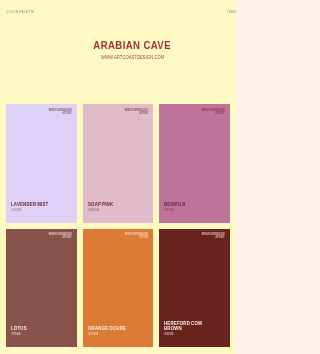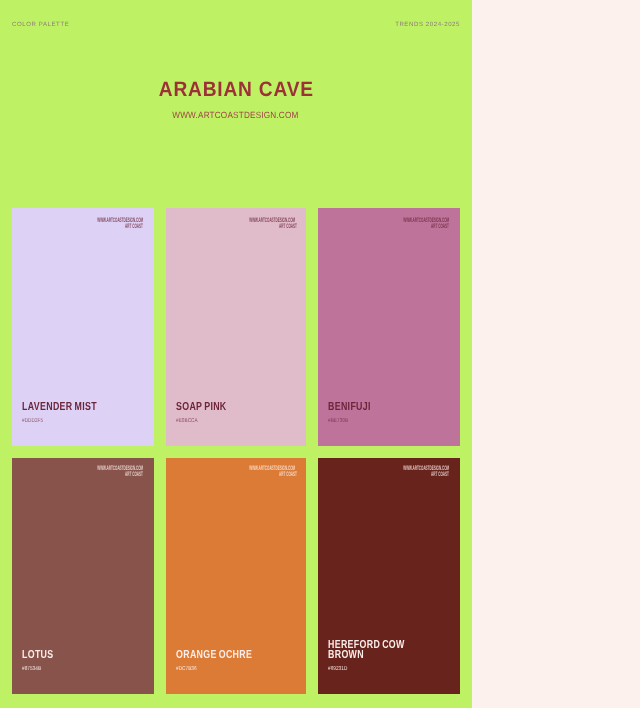--- a/index.html
+++ b/index.html
@@ -1,17 +1,17 @@
 <!DOCTYPE html>
 <html><head>
 <meta charset="utf-8">
 <style>
   html,body{margin:0;padding:0;}
   body{width:236px;height:354px;background:#FDF1EE;font-family:"Liberation Sans",sans-serif;overflow:hidden;-webkit-font-smoothing:antialiased;}
-  .page{position:relative;width:236px;height:354px;background:#bef264;overflow:hidden;}
+  .page{position:relative;width:236px;height:354px;background:#fef9c3;overflow:hidden;padding-left:29px;}
 
   .topbar{position:absolute;left:6px;right:6px;top:11px;display:flex;justify-content:space-between;align-items:flex-start;}
   .topbar span{font-size:3.05px;line-height:3.2px;letter-spacing:.28px;color:#8F7C79;}
 
   .title{position:absolute;left:0;right:0;top:41px;text-align:center;font-size:10.4px;line-height:10.4px;letter-spacing:0.45px;color:#9C3138;font-weight:bold;}
   .title span{display:inline-block;transform:scaleX(0.92);transform-origin:center;}
 
   .sub{position:absolute;left:0;right:0;top:55.5px;text-align:center;font-size:4.5px;line-height:4.6px;letter-spacing:.1px;color:#A04348;}
   .sub span{display:inline-block;transform:scaleX(0.91);transform-origin:center;}
 

